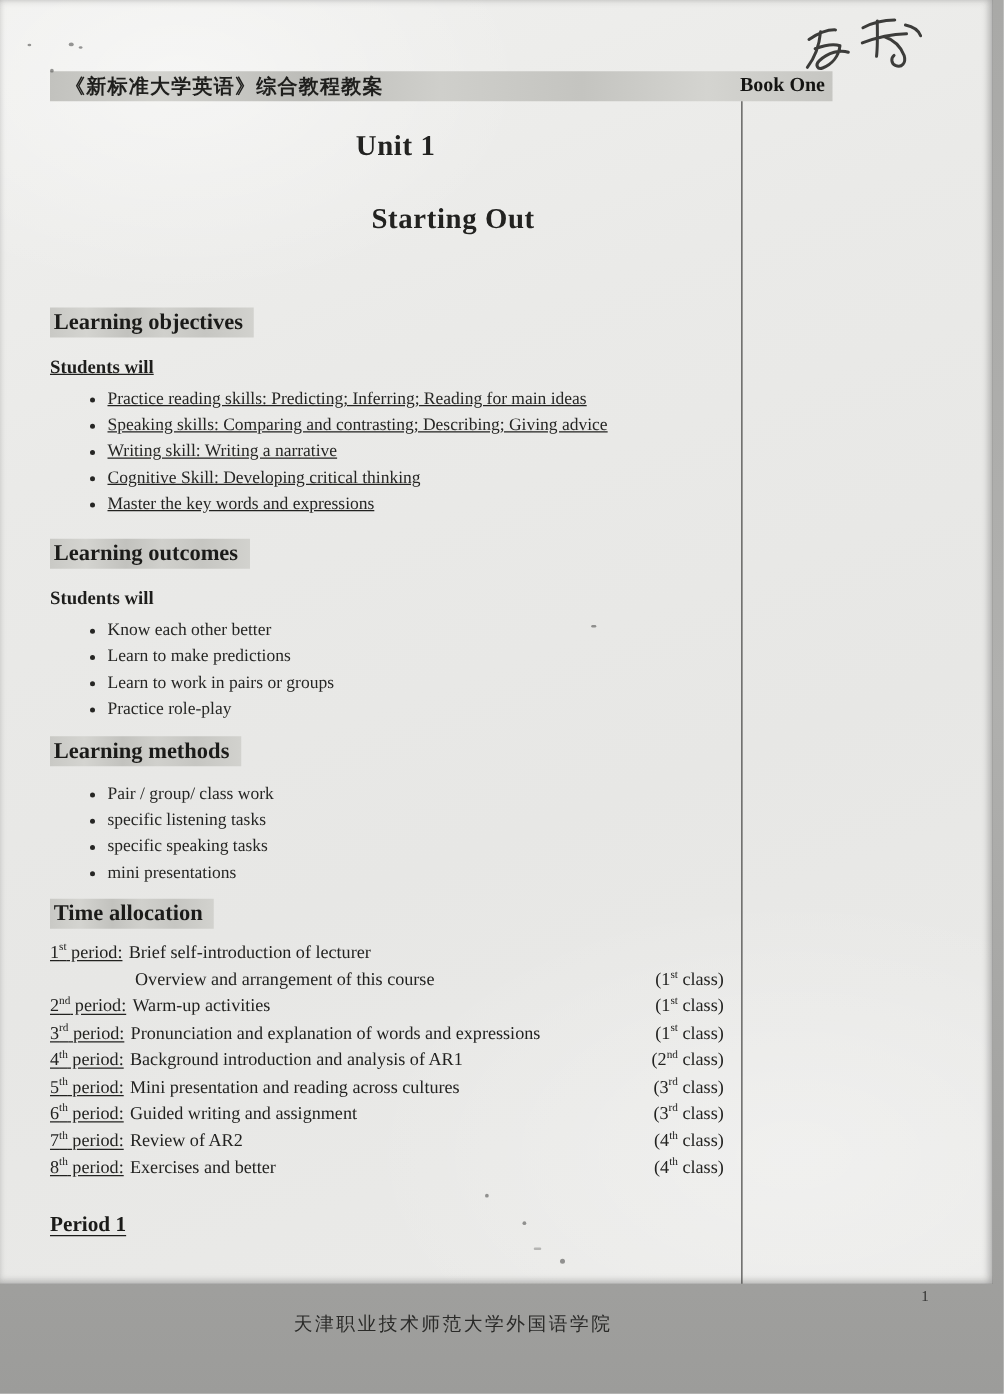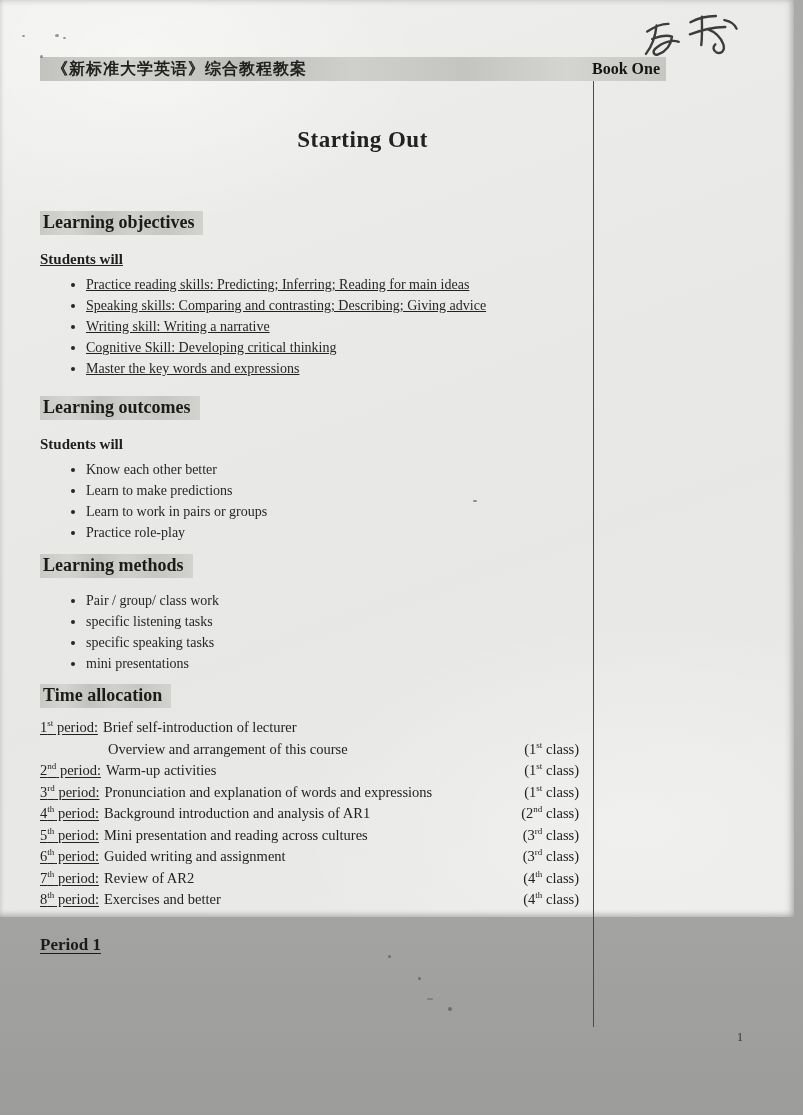--- a/index.html
+++ b/index.html
@@ -5,21 +5,21 @@
   * { margin:0; padding:0; box-sizing:border-box; }
   html,body { width:803px; height:1115px; }
   body {
     font-family: "Liberation Serif", serif;
     background: linear-gradient(180deg,#a9a9a7 0%, #b0b0ae 50%, #9c9c9a 100%);
     position:relative;
     overflow:hidden;
     color:#222220;
   }
   .paper {
-    position:absolute; left:0; top:0; width:794px; height:917px;
+    position:absolute; left:0; top:0; width:794px; height:1027px;
     background:
       radial-gradient(ellipse 400px 250px at 18% 6%, rgba(255,255,255,.45), rgba(255,255,255,0) 70%),
       radial-gradient(ellipse 500px 300px at 80% 90%, rgba(255,255,255,.30), rgba(255,255,255,0) 70%),
       linear-gradient(160deg,#f0f0ee 0%, #eaeae8 30%, #e7e7e5 62%, #ebebe9 100%);
     box-shadow: inset -3px 0 6px rgba(90,90,88,.35), inset 0 -3px 5px rgba(120,120,118,.25);
   }
   
   .header-band {
     position:absolute; left:40px; top:57px; width:626px; height:24px;
     background: linear-gradient(90deg,#c2c2be 0%, #d2d2ce 14%, #bdbdb9 32%, #cfcfcb 50%, #c4c4c0 68%, #d4d4d0 84%, #c6c6c2 100%);
@@ -86,20 +86,21 @@
 
   <div class="header-band">
     <span class="header-title">《新标准大学英语》综合教程教案</span>
     <span class="header-book">Book One</span>
   </div>
 
   <div class="vline"></div>
 
   <div class="content">
 
+    <div class="unit-title">Unit 1</div>
     <div class="unit-subtitle">Starting Out</div>
 
     <div class="sec-objectives">
       <div class="section-heading"><span class="hl">Learning objectives</span></div>
       <div class="lead">Students will</div>
       <ul class="bullets">
         <li>Practice reading skills: Predicting; Inferring; Reading for main ideas</li>
         <li>Speaking skills: Comparing and contrasting; Describing; Giving advice</li>
         <li>Writing skill: Writing a narrative</li>
         <li>Cognitive Skill: Developing critical thinking</li>
@@ -178,20 +179,21 @@
         </div>
 
       </div>
     </div>
 
 
     <div class="period-heading">Period 1</div>
 
   </div>
 
+  <div class="footer">天津职业技术师范大学外国语学院</div>
   <div class="page-num">1</div>
 
   <div class="speck" style="left:55px; top:34px; width:4px; height:3px;"></div>
   <div class="speck" style="left:22px; top:35px; width:3px; height:2px;"></div>
   <div class="speck" style="left:63px; top:37px; width:3px; height:2px;"></div>
   <div class="speck" style="left:40px; top:55px; width:3px; height:3px;"></div>
   <div class="speck" style="left:473px; top:500px; width:4px; height:2px; border-radius:1px;"></div>
   <div class="speck" style="left:388px; top:955px; width:3px; height:3px;"></div>
   <div class="speck" style="left:418px; top:977px; width:3px; height:3px;"></div>
   <div class="speck" style="left:427px; top:998px; width:6px; height:2px; border-radius:1px; opacity:.6;"></div>

